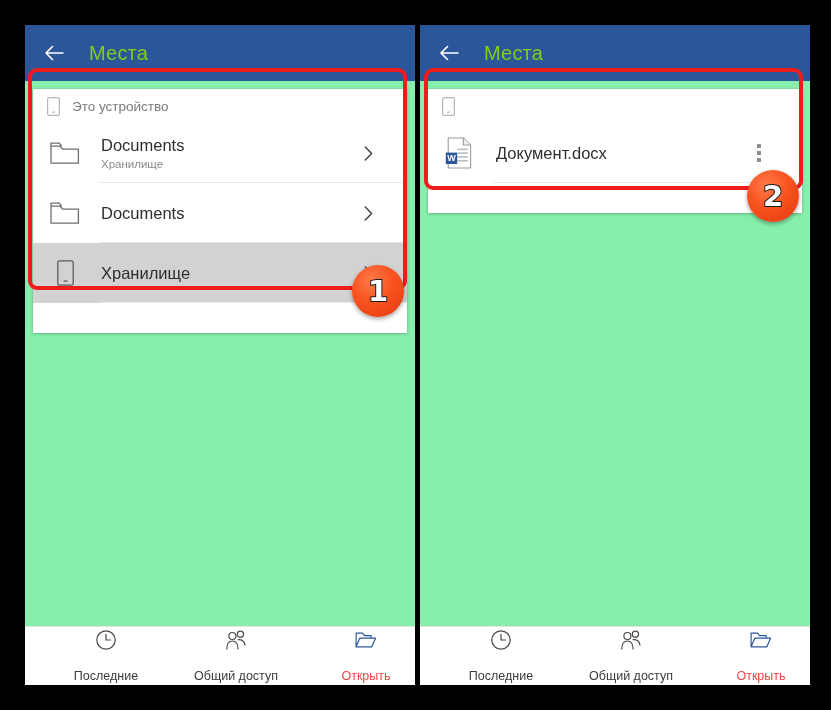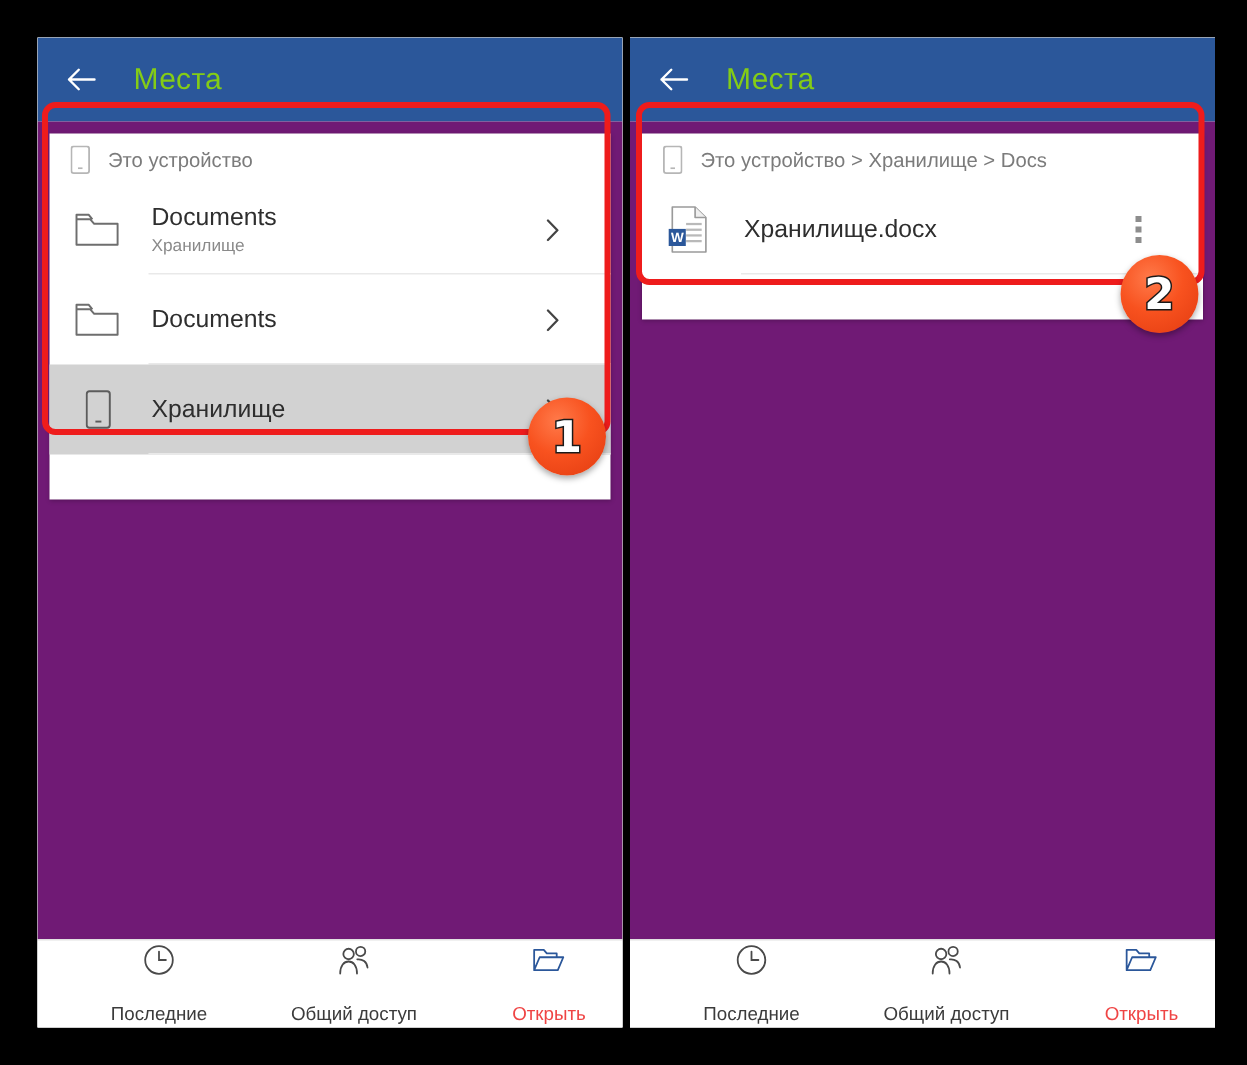--- a/index.html
+++ b/index.html
@@ -58,21 +58,21 @@
     letter-spacing: .2px;
   }
 
   
   .content {
     position: absolute;
     top: 56px;
     left: 0;
     right: 0;
     bottom: 58px;
-    background: #701a75;
+    background: #86efac;
   }
 
   
   .card {
     position: absolute;
     left: 8px;
     right: 8px;
     top: 8px;
     background: #ffffff;
     box-shadow: 0 1px 3px rgba(0,0,0,.22), 0 0 1px rgba(0,0,0,.18);
@@ -342,40 +342,39 @@
     </div>
 
     <div class="content">
       <div class="card">
 
         <div class="path-row">
           <svg class="device-icon" viewBox="0 0 13 19">
             <rect x="0.6" y="0.6" width="11.8" height="17.8" rx="1.6" fill="none" stroke="#b6b6b6" stroke-width="1.2"></rect>
             <rect x="5" y="14.6" width="3" height="1.1" fill="#b6b6b6"></rect>
           </svg>
-          <div class="path-text">Это устройство &gt; Хранилище &gt; Docs</div>
         </div>
 
         <div class="row">
           <div class="row-icon">
             <svg width="30" height="32" viewBox="0 0 30 32">
               <path d="M3.2 1 H18.4 L25.6 8 V31 H3.2 Z" fill="#ffffff" stroke="#9a9a9a" stroke-width="1.1" stroke-linejoin="round"></path>
               <path d="M18.4 1 V8 H25.6" fill="#efefef" stroke="#9a9a9a" stroke-width="1.1" stroke-linejoin="round"></path>
               <g fill="#b9b9b9">
                 <rect x="12.4" y="11.6" width="10.4" height="1.5"></rect>
                 <rect x="12.4" y="15.4" width="10.4" height="1.5"></rect>
                 <rect x="12.4" y="19.2" width="10.4" height="1.5"></rect>
                 <rect x="12.4" y="23" width="10.4" height="1.5"></rect>
               </g>
               <rect x="0.8" y="15.6" width="11.4" height="11.4" fill="#2b579a"></rect>
               <text x="6.5" y="24.3" font-family="'Liberation Sans',sans-serif" font-size="9" font-weight="bold" fill="#ffffff" text-anchor="middle">W</text>
             </svg>
           </div>
           <div class="row-text">
-            <div class="row-title">Хранилище.docx</div>
+            <div class="row-title">Документ.docx</div>
           </div>
           <div class="kebab">
             <i></i>
               <i></i>
               <i></i>
           </div>
           <div class="row-sep"></div>
         </div>
 
         <div class="card-tail"></div>

